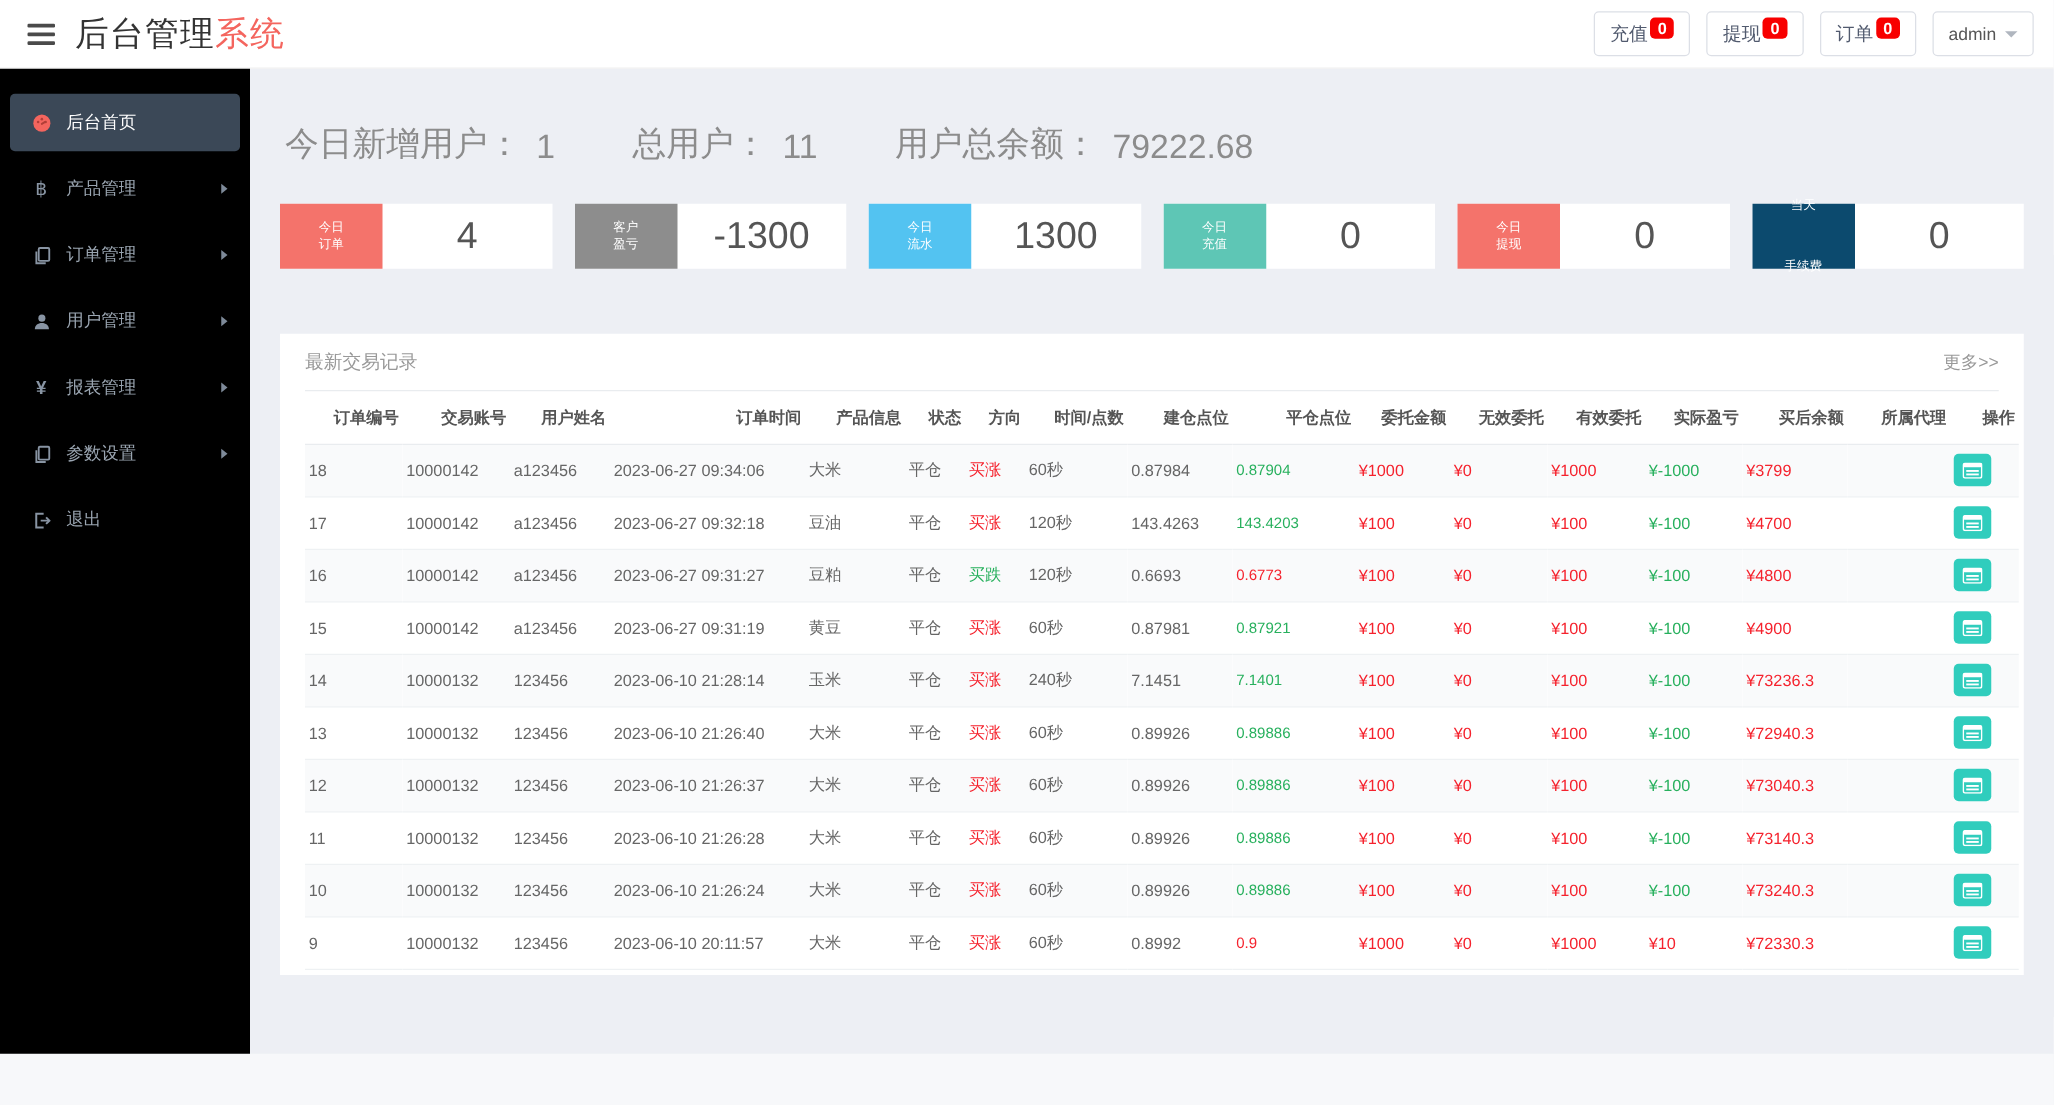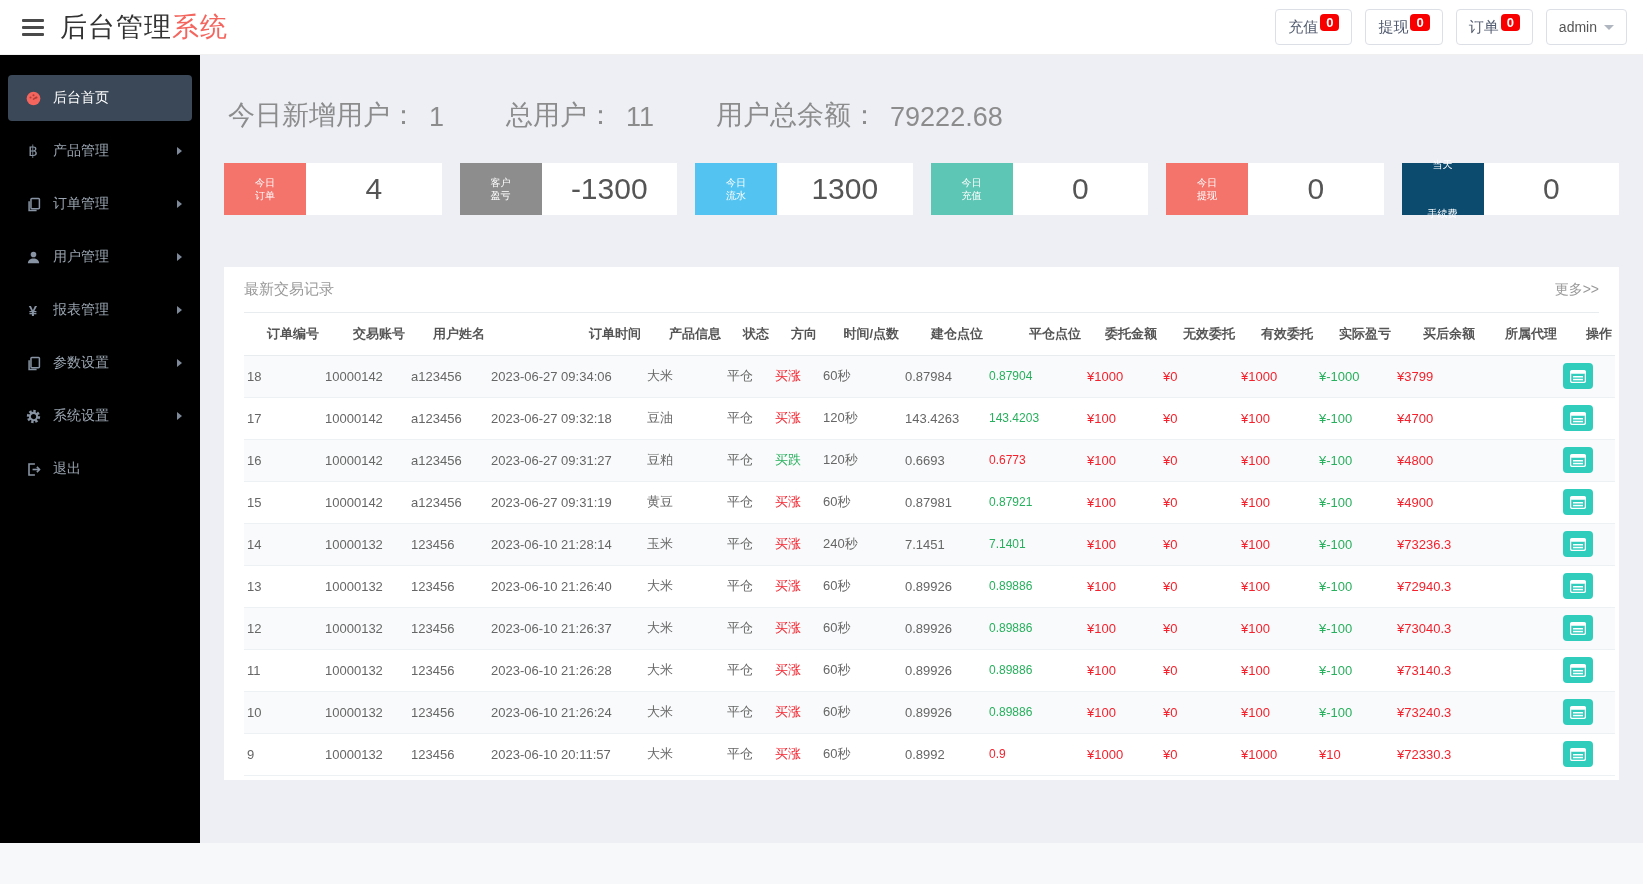--- a/index.html
+++ b/index.html
@@ -159,30 +159,20 @@
             <svg viewBox="0 0 16 16" fill="none" stroke="currentColor" stroke-width="1.6">
               <rect x="5.3" y="1.5" width="9" height="11" rx="1"></rect>
               <path d="M3.3 4.5 v10 h8"></path>
             </svg>
           </span>
           <span class="s-label">参数设置</span>
           <span class="s-caret"></span>
         </li>
         <li>
           <span class="s-ico">
-            <svg viewBox="0 0 16 16" fill="none" stroke="currentColor">
-              <circle cx="8" cy="8" r="5.4" stroke-width="3.4" stroke-dasharray="2.4 1.7"></circle>
-              <circle cx="8" cy="8" r="3.9" stroke-width="2.2"></circle>
-            </svg>
-          </span>
-          <span class="s-label">系统设置</span>
-          <span class="s-caret"></span>
-        </li>
-        <li>
-          <span class="s-ico">
             <svg viewBox="0 0 16 16" fill="none" stroke="currentColor" stroke-width="1.7">
               <path d="M9.5 2.2H3.2v11.6h6.3"></path>
               <path d="M7 8h7.2"></path>
               <path d="M11.6 5.2 14.4 8l-2.8 2.8"></path>
             </svg>
           </span>
           <span class="s-label">退出</span>
         </li>
       </ul>
   </aside>

